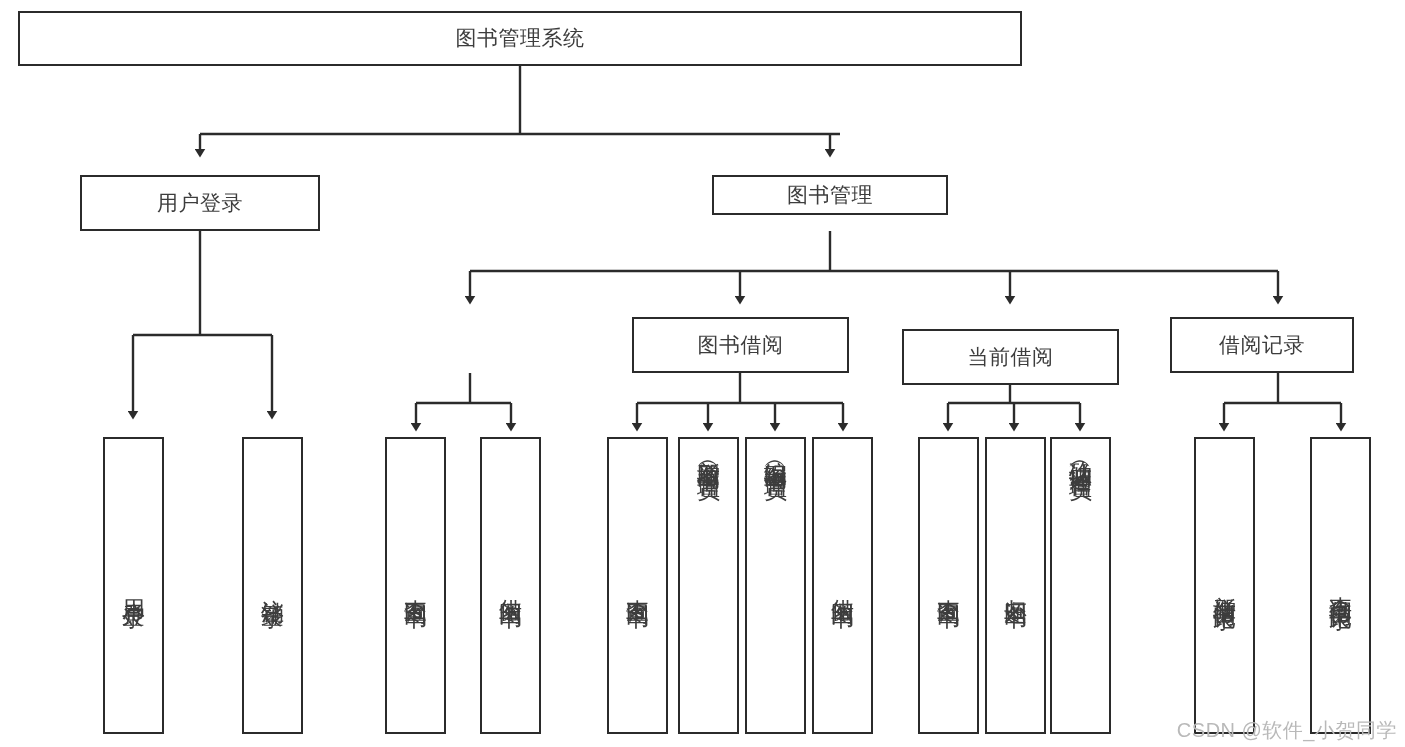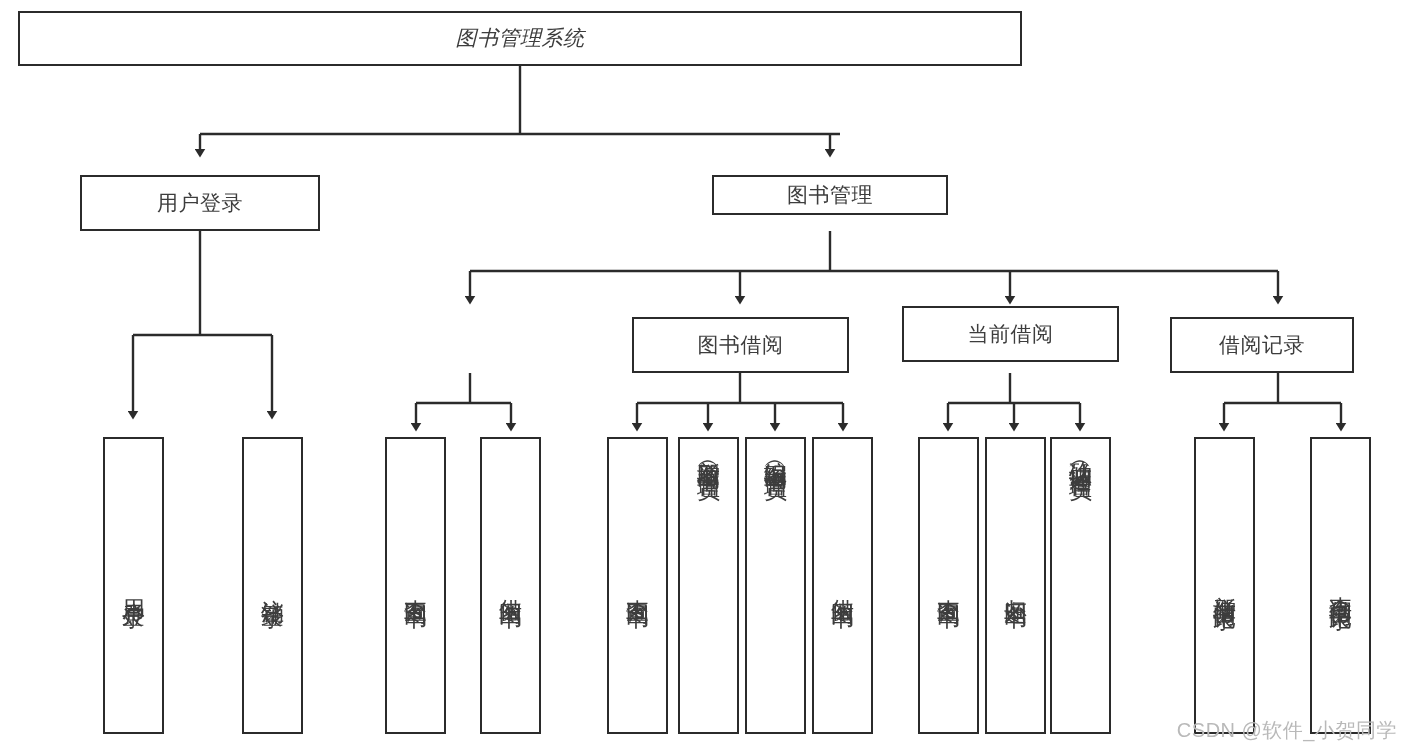--- a/index.html
+++ b/index.html
@@ -39,21 +39,20 @@
   .node .node-label {
     color: #3d3d3d;
     font-size: 21px;
     line-height: 1.05;
     letter-spacing: 0.5px;
     white-space: nowrap;
   }
   
   #node-root {
     border-width: 2px;
-    font-style: italic;
   }
   
   .leaf .node-label {
     writing-mode: vertical-rl;
     text-orientation: upright;
     -webkit-writing-mode: vertical-rl;
     letter-spacing: 2.5px;
     font-size: 23px;
     line-height: 1;
     white-space: normal;
@@ -140,21 +139,21 @@
   <div class="node" style="left:80px; top:175px; width:240px; height:56px;">
     <span class="node-label">用户登录</span>
   </div>
   <div class="node" style="left:712px; top:175px; width:236px; height:40px;">
     <span class="node-label">图书管理</span>
   </div>
 
   <div class="node" style="left:632px; top:317px; width:217px; height:56px;">
     <span class="node-label">图书借阅</span>
   </div>
-  <div class="node" style="left:902px; top:306px; width:217px; height:56px;">
+  <div class="node" style="left:902px; top:329px; width:217px; height:56px;">
     <span class="node-label">当前借阅</span>
   </div>
   <div class="node" style="left:1170px; top:317px; width:184px; height:56px;">
     <span class="node-label">借阅记录</span>
   </div>
 
   <div class="node leaf" style="left:103px; top:437px; width:61px; height:297px;">
     <span class="node-label">用户登录</span>
   </div>
   <div class="node leaf" style="left:242px; top:437px; width:61px; height:297px;">

